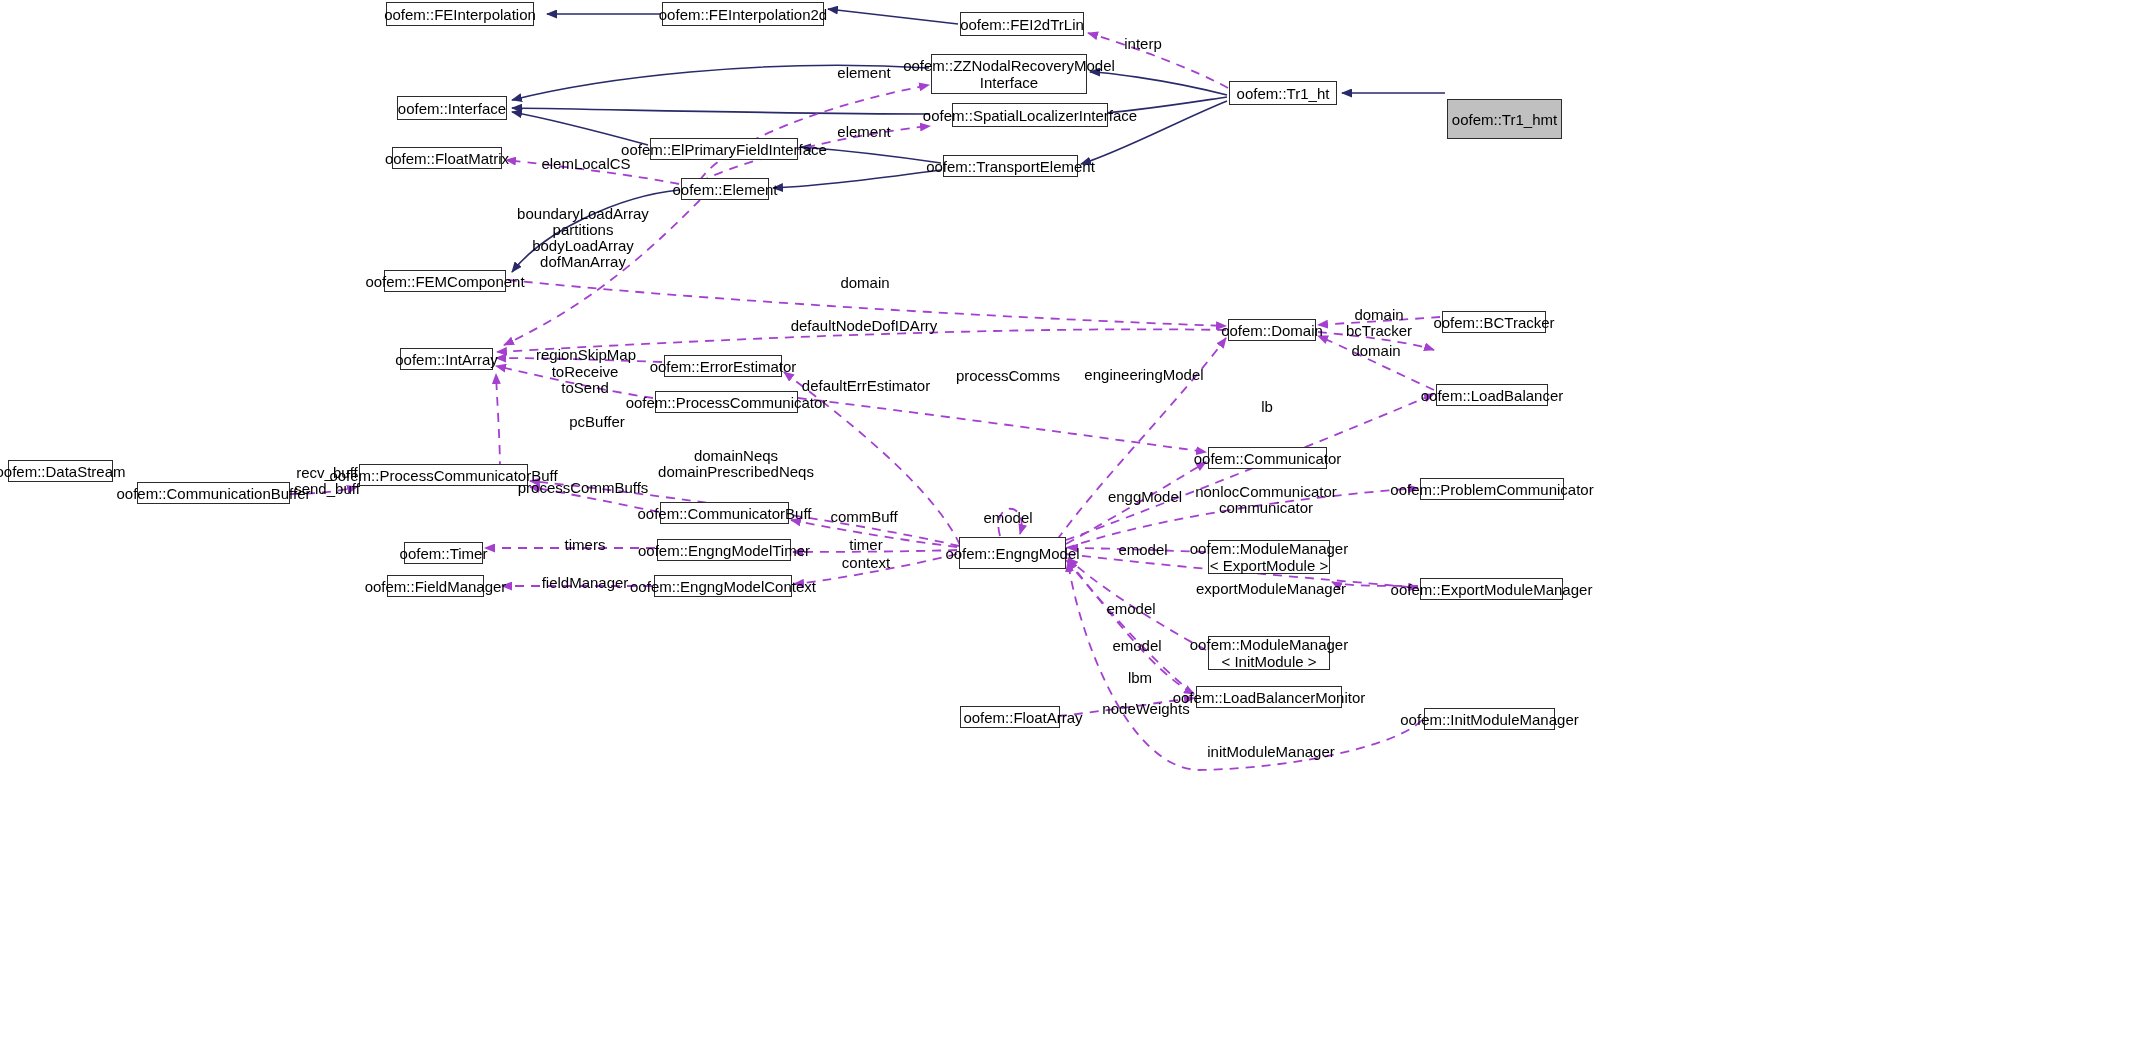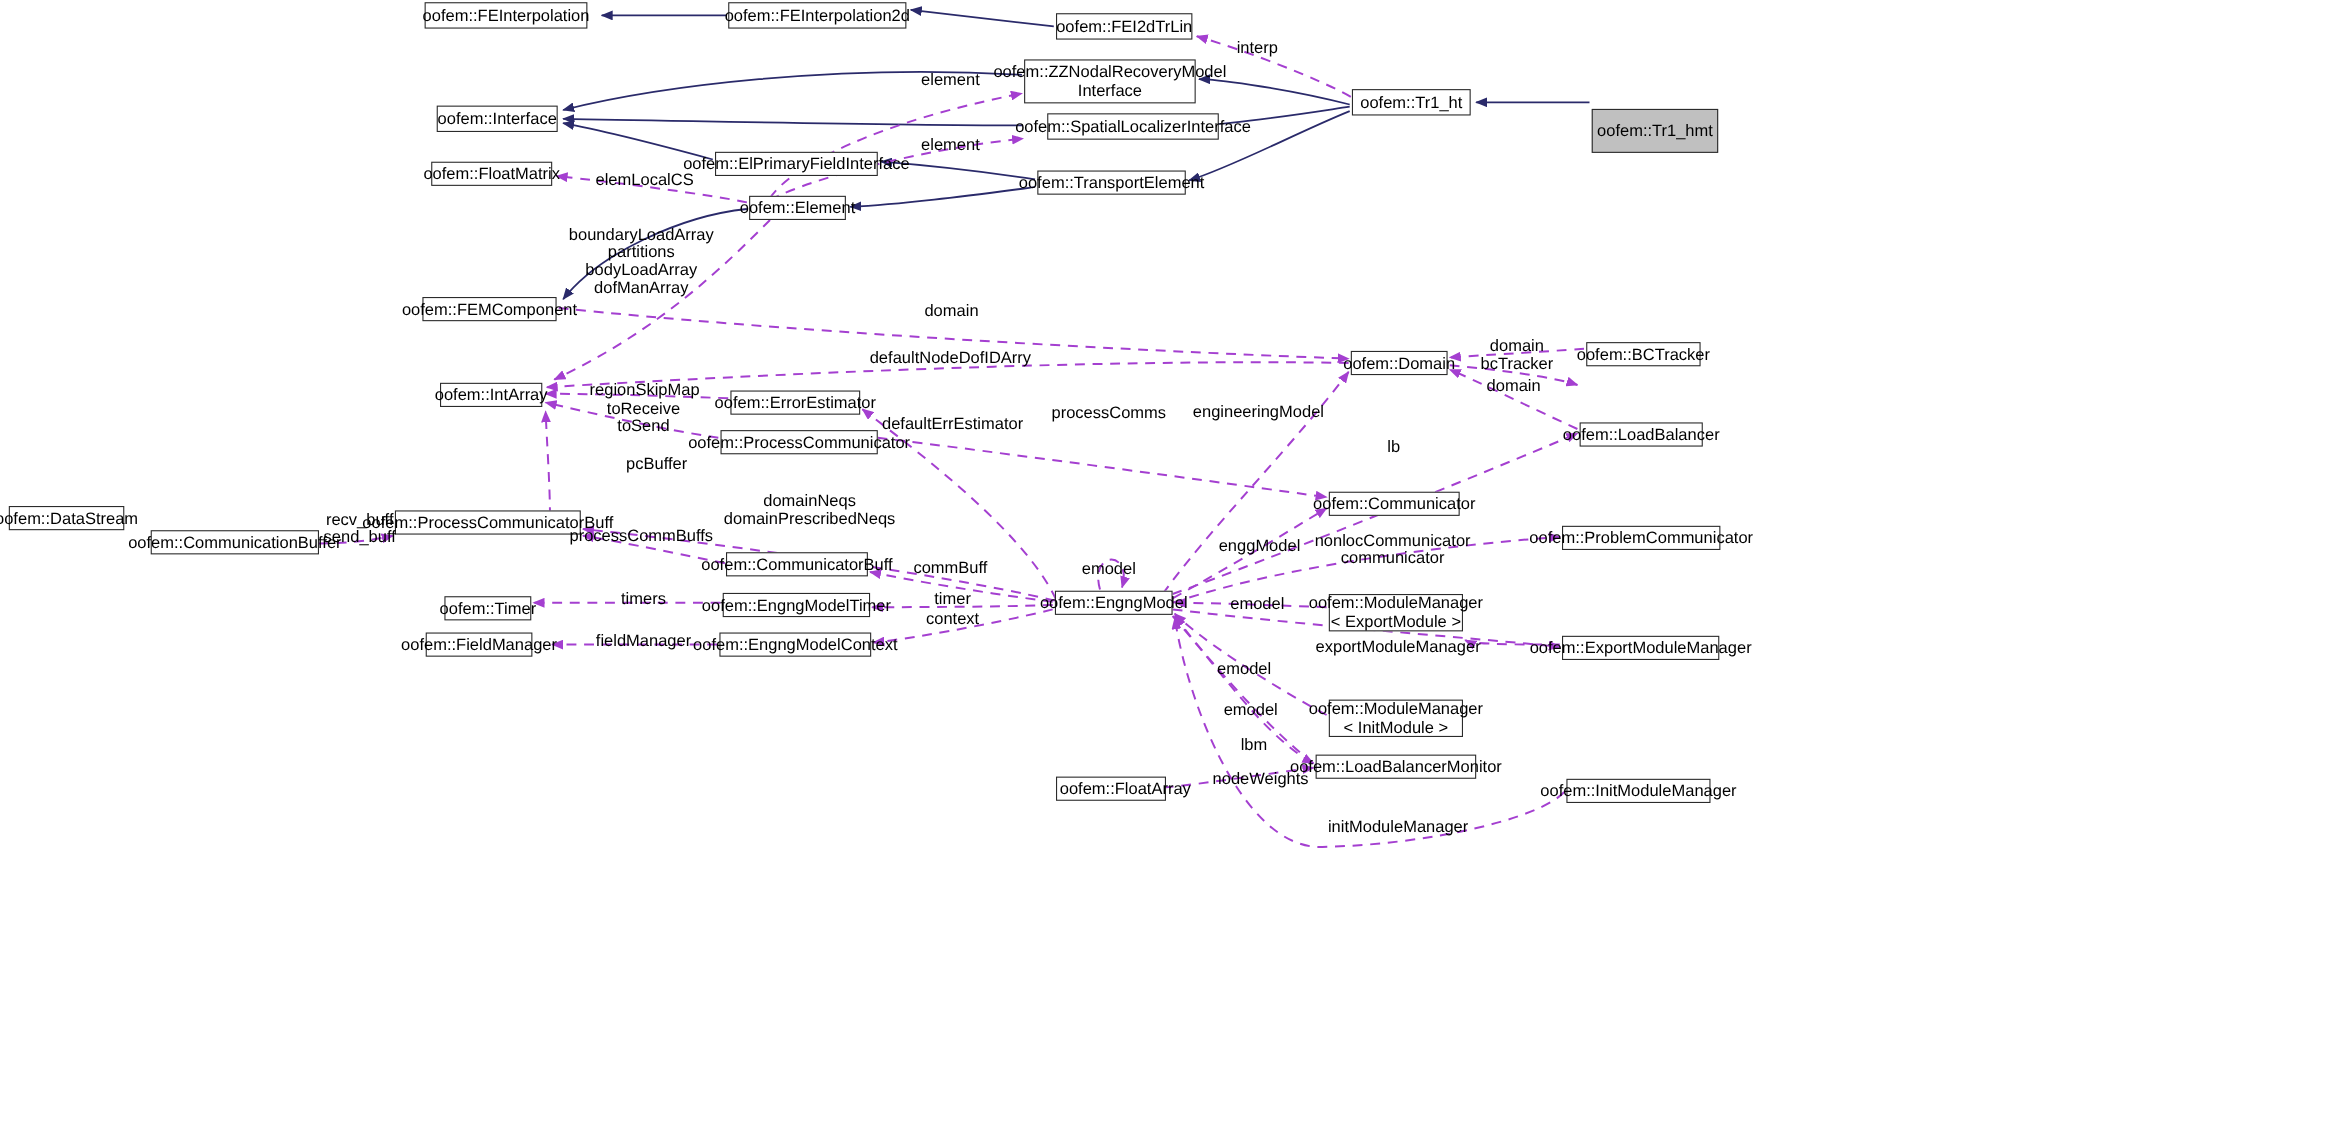--- a/index.html
+++ b/index.html
@@ -139,21 +139,21 @@
     <div class="node" style="left: 400px; top: 348px; width: 93px; height: 22px;">oofem::IntArray</div>
     <div class="node" style="left: 664px; top: 355px; width: 118px; height: 22px;">oofem::ErrorEstimator</div>
     <div class="node" style="left: 1436px; top: 384px; width: 112px; height: 22px;">oofem::LoadBalancer</div>
     <div class="node" style="left: 655px; top: 391px; width: 143px; height: 22px;">oofem::ProcessCommunicator</div>
     <div class="node" style="left: 1208px; top: 447px; width: 119px; height: 22px;">oofem::Communicator</div>
     <div class="node" style="left: 8px; top: 460px; width: 105px; height: 22px;">oofem::DataStream</div>
     <div class="node" style="left: 359px; top: 464px; width: 169px; height: 22px;">oofem::ProcessCommunicatorBuff</div>
     <div class="node" style="left: 1420px; top: 478px; width: 144px; height: 22px;">oofem::ProblemCommunicator</div>
     <div class="node" style="left: 137px; top: 482px; width: 153px; height: 22px;">oofem::CommunicationBuffer</div>
     <div class="node" style="left: 660px; top: 502px; width: 129px; height: 22px;">oofem::CommunicatorBuff</div>
-    <div class="node" style="left: 959px; top: 537px; width: 107px; height: 22px;">oofem::EngngModel</div>
+    <div class="node" style="left: 959px; top: 537px; width: 107px; height: 32px;">oofem::EngngModel</div>
     <div class="node" style="left: 404px; top: 542px; width: 79px; height: 22px; text-align: center;">oofem::Timer</div>
     <div class="node" style="left: 657px; top: 539px; width: 134px; height: 22px;">oofem::EngngModelTimer</div>
     <div class="node" style="left: 1208px; top: 540px; width: 122px; height: 34px;">oofem::ModuleManager
 &lt; ExportModule &gt;</div>
     <div class="node" style="left: 1420px; top: 578px; width: 143px; height: 22px;">oofem::ExportModuleManager</div>
     <div class="node" style="left: 387px; top: 575px; width: 97px; height: 22px;">oofem::FieldManager</div>
     <div class="node" style="left: 654px; top: 575px; width: 138px; height: 22px;">oofem::EngngModelContext</div>
     <div class="node" style="left: 1208px; top: 636px; width: 122px; height: 34px;">oofem::ModuleManager
 &lt; InitModule &gt;</div>
     <div class="node" style="left: 1196px; top: 686px; width: 146px; height: 22px;">oofem::LoadBalancerMonitor</div>

